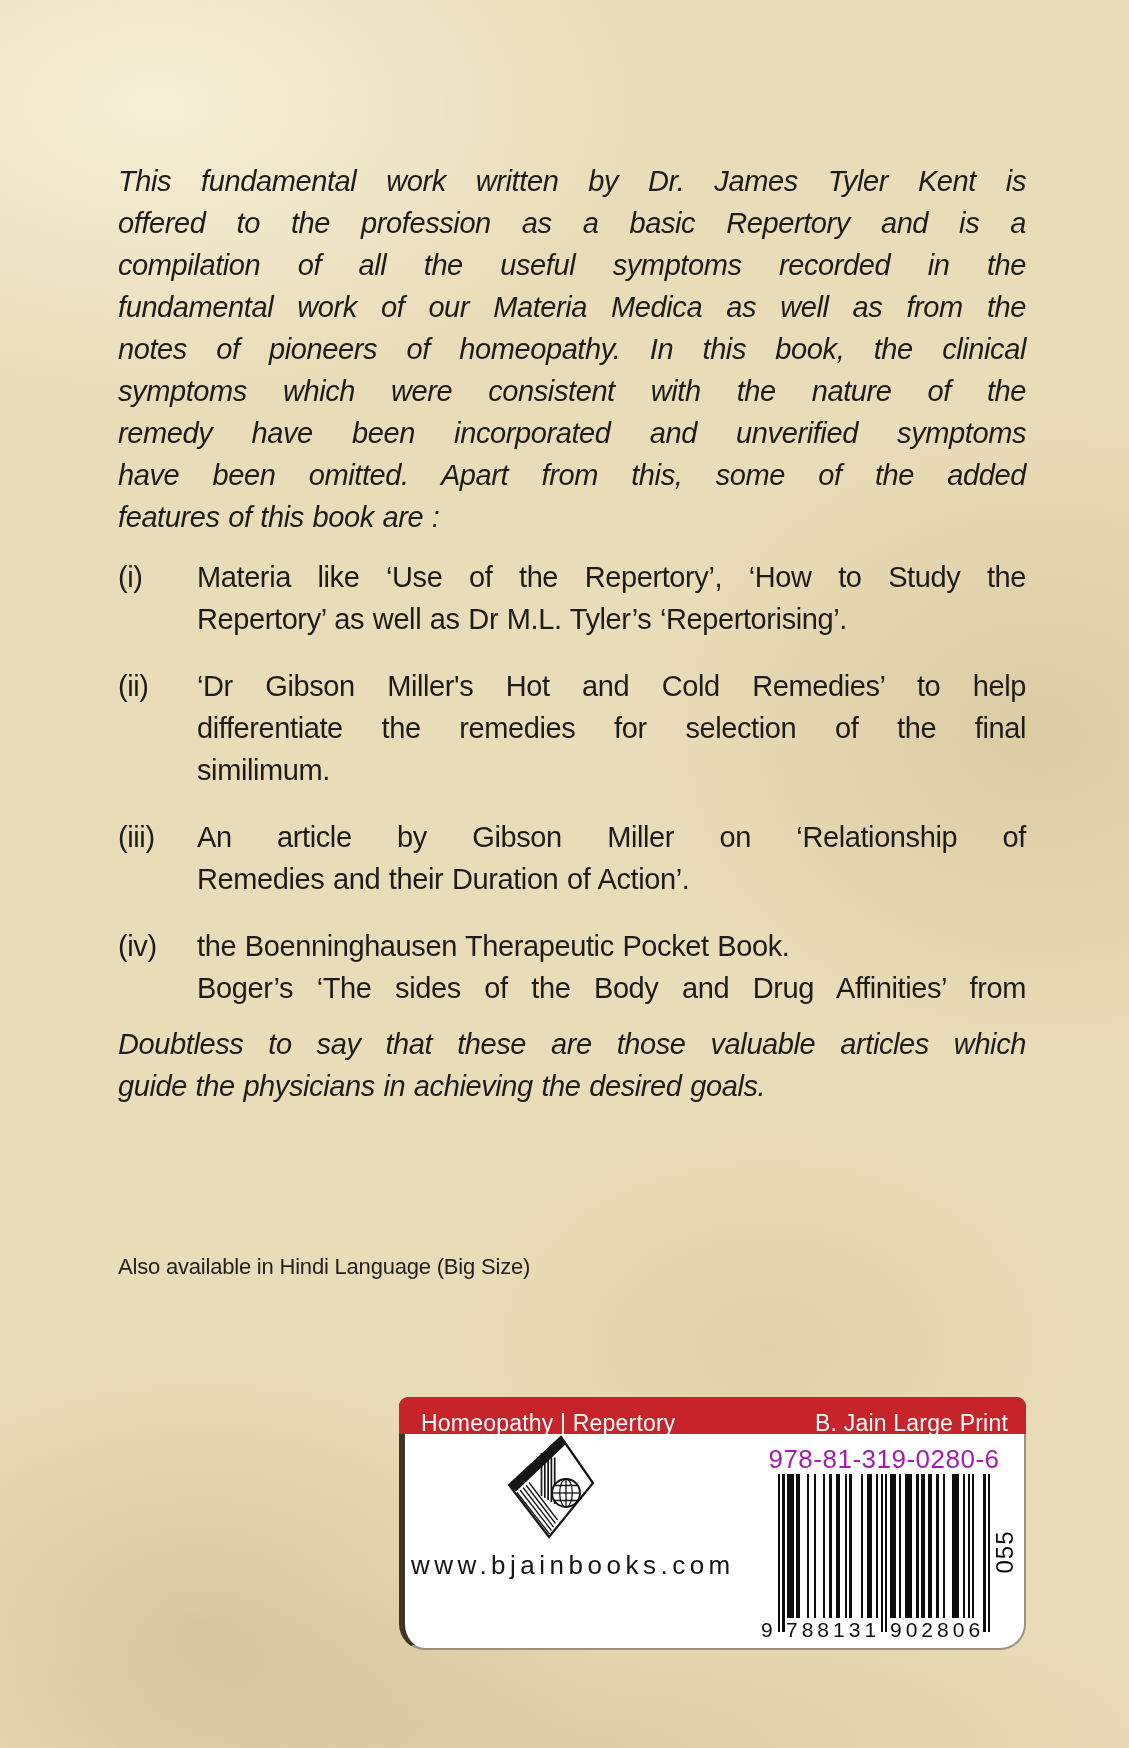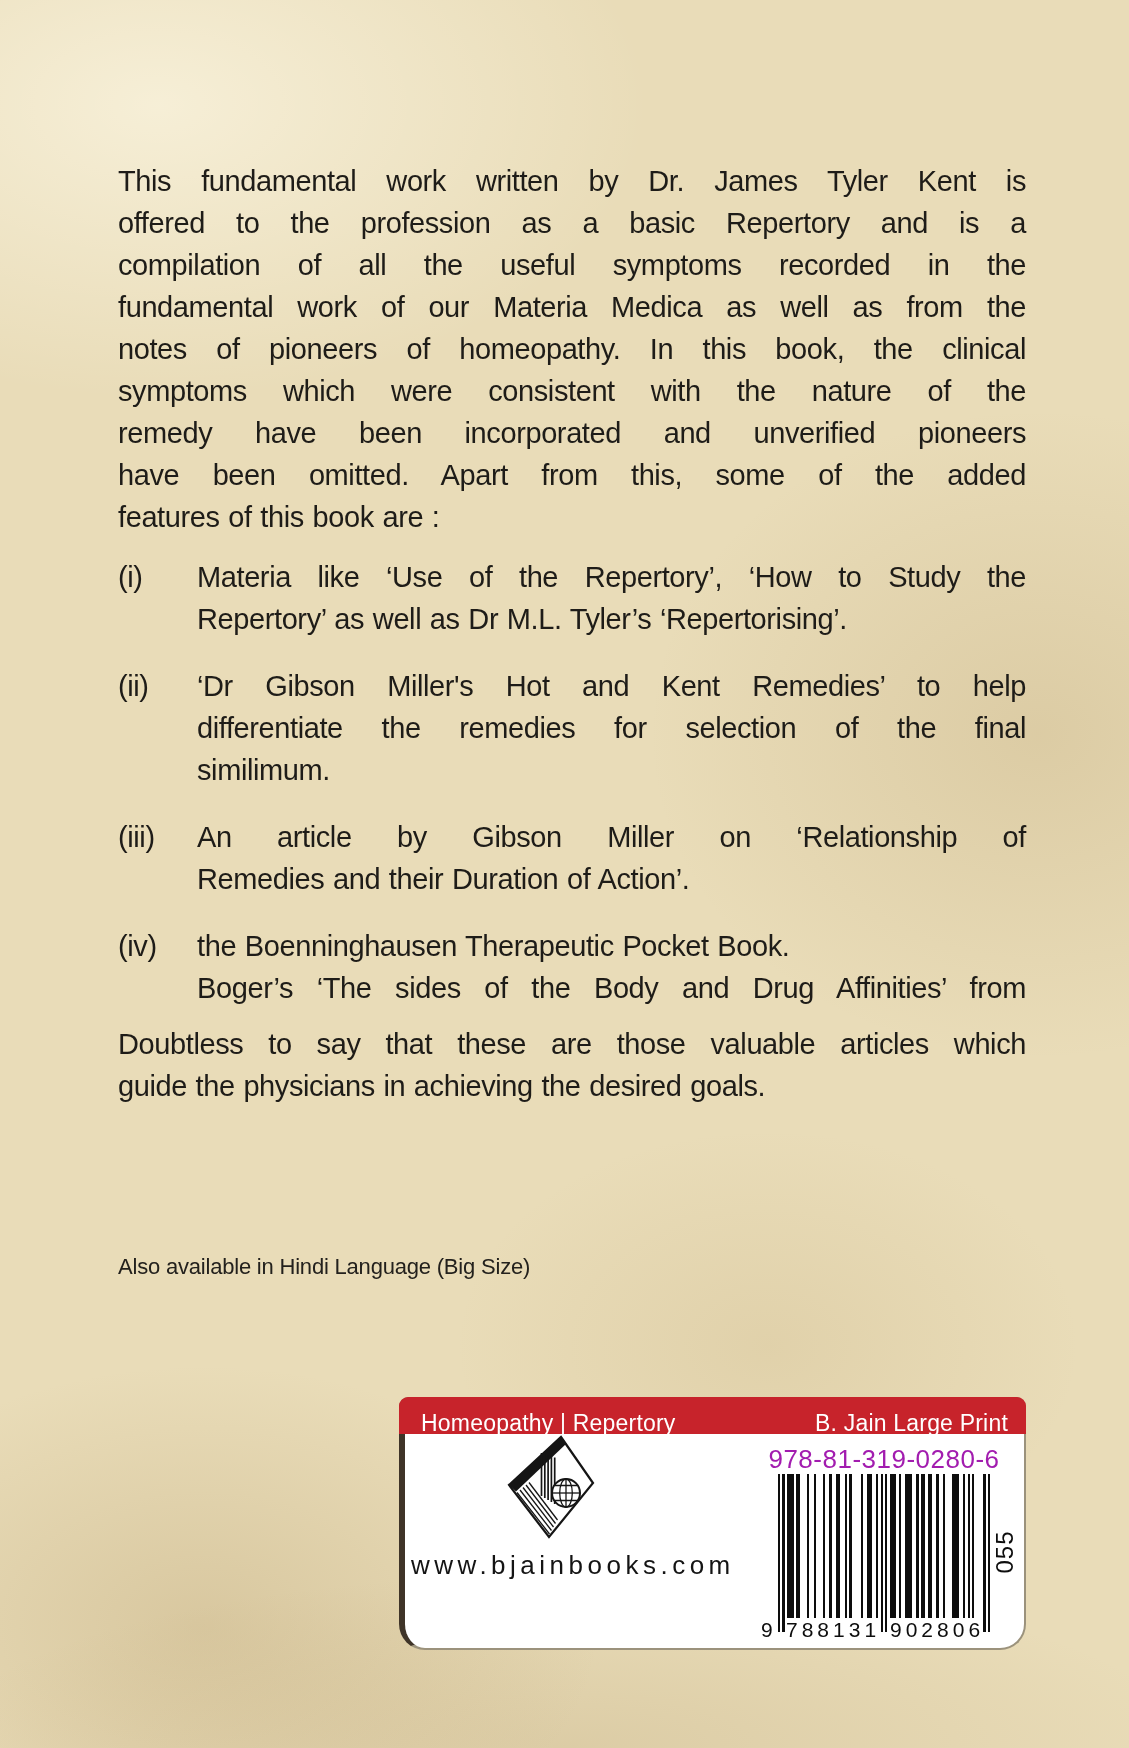--- a/index.html
+++ b/index.html
@@ -14,21 +14,21 @@
       radial-gradient(ellipse 900px 250px at 50% 100%, rgba(160,132,80,0.18), rgba(160,132,80,0) 70%),
       #e9dcb8;
     color:#1e1c18;
   }
   .content {
     position:absolute; left:118px; top:160px; width:908px;
     font-size:29px; line-height:42px; letter-spacing:-0.4px; word-spacing:1px;
   }
   .jline { text-align:justify; text-align-last:justify; white-space:normal; }
   .jline.last { text-align-last:left; }
-  .para { margin-bottom:18px; }
+  .para { margin-bottom:18px;font-style:italic; }
   .item { display:flex; margin-bottom:25px; }
   .item.last-item { margin-bottom:14px;justify-content:flex-end; }
   .marker { flex:0 0 79px; }
   .itext { flex:1; min-width:0; }
   .note {
     position:absolute; left:118px; top:1254px; font-size:22px; letter-spacing:-0.2px; color:#23211d;
   }
   
   .pubbox {
     position:absolute; left:399px; top:1397px; width:627px; height:253px;
@@ -71,37 +71,37 @@
 
   <div class="content">
 
     <div class="para">
       <div class="jline">This fundamental work written by Dr. James Tyler Kent is</div>
       <div class="jline">offered to the profession as a basic Repertory and is a</div>
       <div class="jline">compilation of all the useful symptoms recorded in the</div>
       <div class="jline">fundamental work of our Materia Medica as well as from the</div>
       <div class="jline">notes of pioneers of homeopathy. In this book, the clinical</div>
       <div class="jline">symptoms which were consistent with the nature of the</div>
-      <div class="jline">remedy have been incorporated and unverified pioneers</div>
+      <div class="jline">remedy have been incorporated and unverified symptoms</div>
       <div class="jline">have been omitted. Apart from this, some of the added</div>
       <div class="jline last">features of this book are :</div>
     </div>
 
     <div class="item">
       <div class="marker">(i)</div>
       <div class="itext">
         <div class="jline">Materia like ‘Use of the Repertory’, ‘How to Study the</div>
         <div class="jline last">Repertory’ as well as Dr M.L. Tyler’s ‘Repertorising’.</div>
       </div>
     </div>
 
     <div class="item">
       <div class="marker">(ii)</div>
       <div class="itext">
-        <div class="jline">‘Dr Gibson Miller's Hot and Kent Remedies’ to help</div>
+        <div class="jline">‘Dr Gibson Miller's Hot and Cold Remedies’ to help</div>
         <div class="jline">differentiate the remedies for selection of the final</div>
         <div class="jline last">similimum.</div>
       </div>
     </div>
 
     <div class="item">
       <div class="marker">(iii)</div>
       <div class="itext">
         <div class="jline">An article by Gibson Miller on ‘Relationship of</div>
         <div class="jline last">Remedies and their Duration of Action’.</div>

